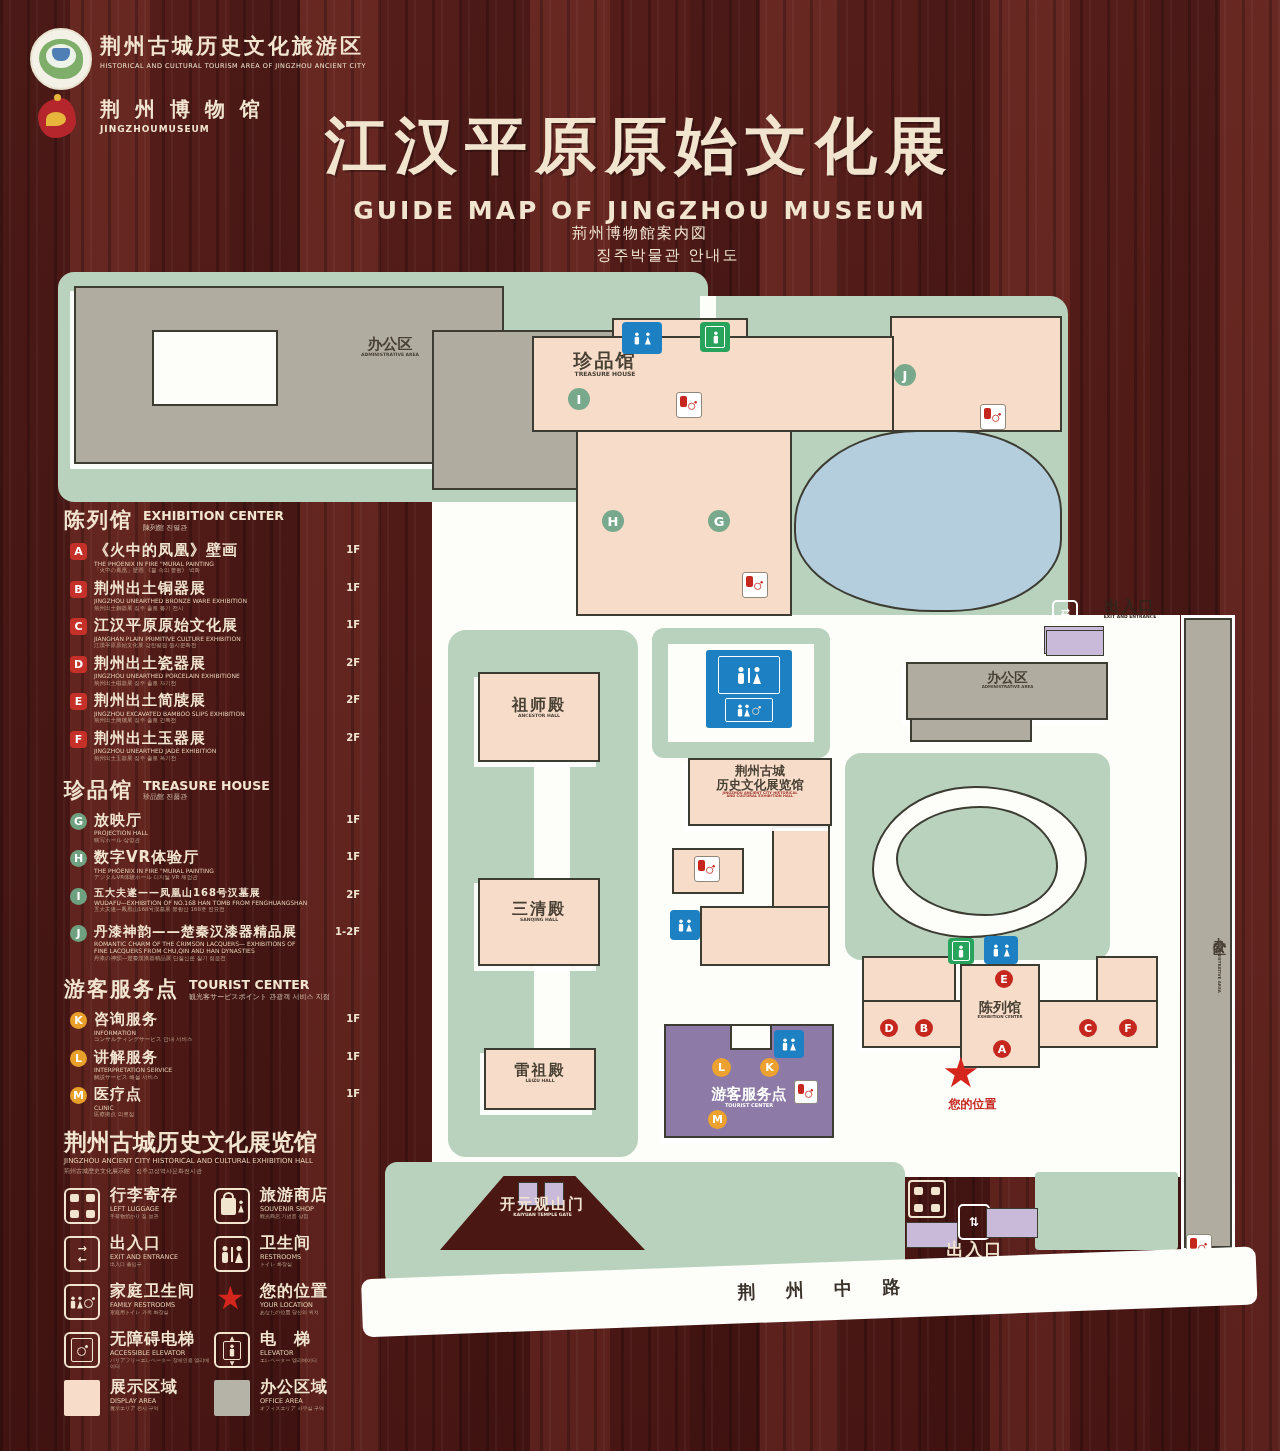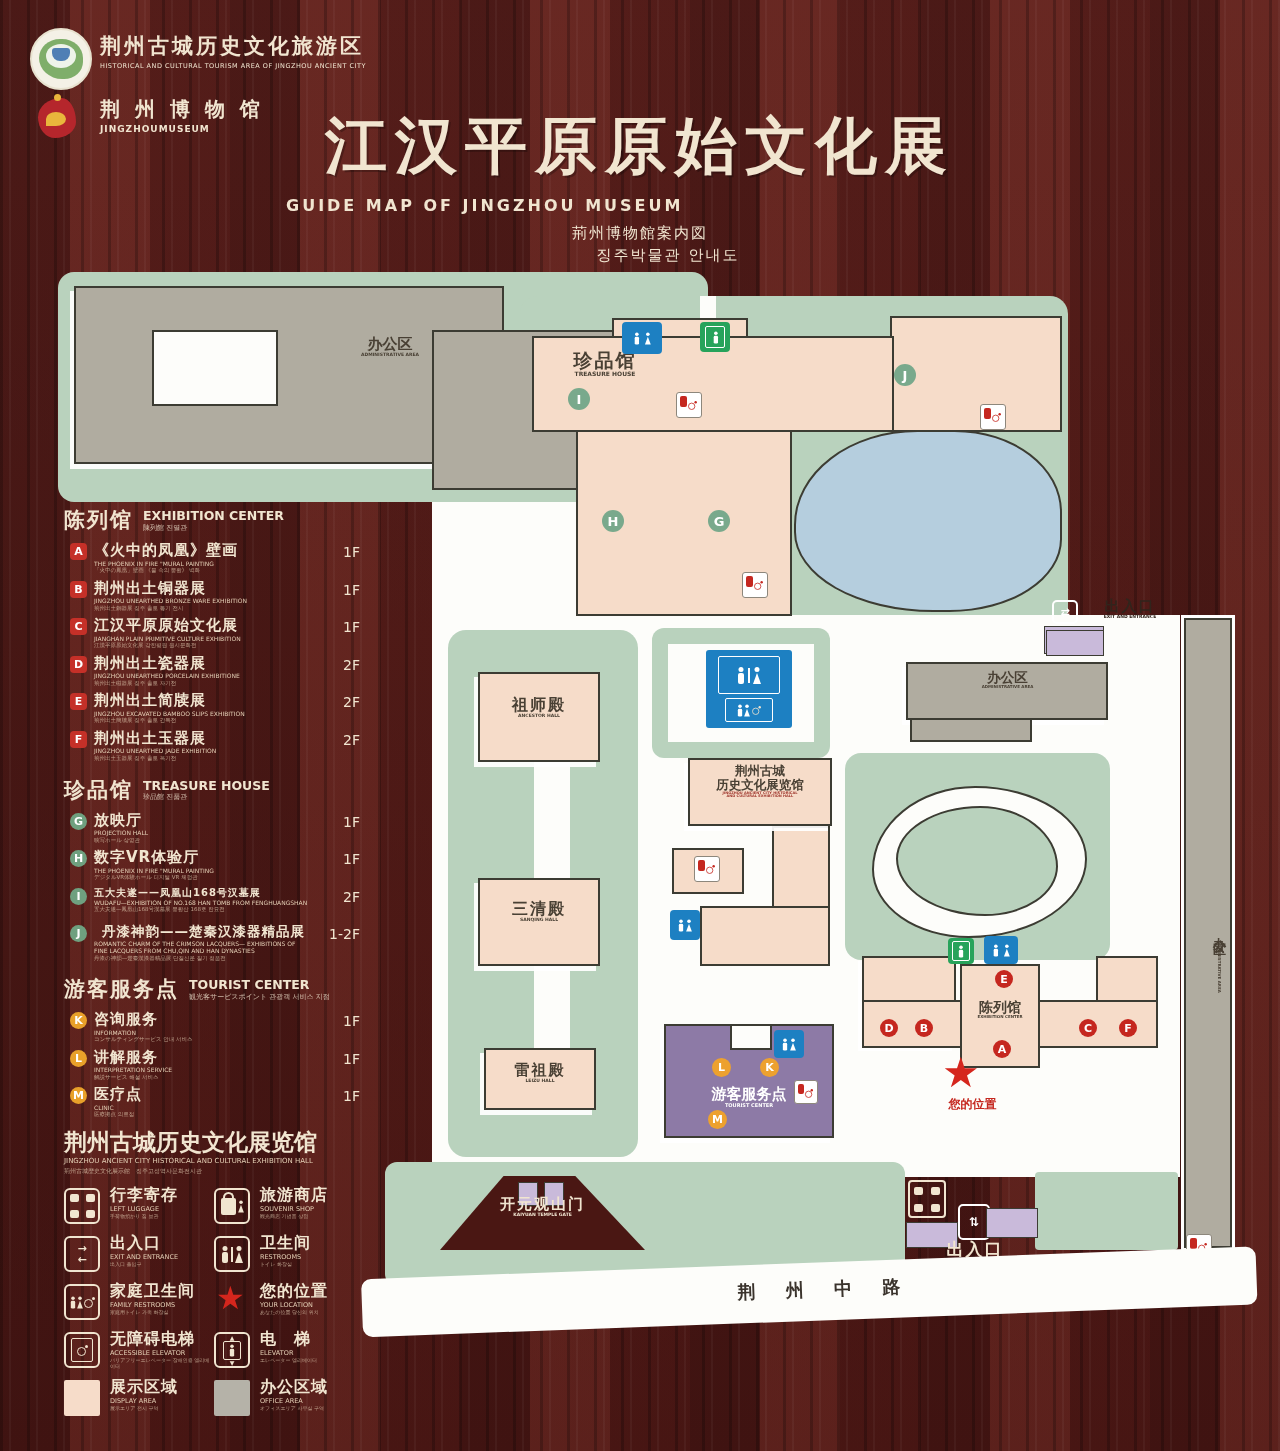--- a/index.html
+++ b/index.html
@@ -14,37 +14,37 @@
   
   .logo1{width:58px;height:58px;border-radius:50%;background:#f4f1e6;border:2px solid #e8e2cf;overflow:hidden;}
   .logo1 .l1a{position:absolute;left:7px;top:9px;width:44px;height:40px;background:#7fae6a;border-radius:50% 50% 45% 55%;}
   .logo1 .l1b{position:absolute;left:14px;top:14px;width:30px;height:24px;background:#eef3ea;border-radius:50%;}
   .logo1 .l1c{position:absolute;left:20px;top:18px;width:18px;height:13px;background:#4f7fb5;border-radius:3px 3px 8px 8px;}
   .logo2{width:46px;height:50px;}
   .logo2 .l2a{position:absolute;left:4px;top:6px;width:38px;height:40px;background:#b5262c;border-radius:62% 38% 55% 45%/48% 60% 40% 52%;}
   .logo2 .l2b{position:absolute;left:20px;top:2px;width:7px;height:7px;background:#e9b63c;border-radius:50%;}
   .logo2 .l2c{position:absolute;left:12px;top:20px;width:20px;height:14px;background:#e9b63c;border-radius:50% 50% 50% 0;}
   .h-title{font-weight:bold;letter-spacing:8px;font-size:62px;text-align:center;text-shadow:2px 2px 0 rgba(0,0,0,.25);}
-  .h-sub-en{font-weight:bold;font-size:16px;letter-spacing:3px;padding-left:16px;}
+  .h-sub-en{font-weight:bold;font-size:25px;letter-spacing:3px;text-align:center;}
   .h-sub{font-size:15px;text-align:center;letter-spacing:2px;}
   
   .legend{width:296px;color:#f1e5d0;}
   .lsec{display:flex;align-items:flex-start;gap:10px;margin:14px 0 8px 0;}
   .lsec .cnbig{font-size:21px;font-weight:bold;letter-spacing:2px;white-space:nowrap;}
   .lsec .secen{font-size:12.5px;font-weight:bold;line-height:1.1;padding-top:3px;}
   .lsec .secsub{font-size:7px;opacity:.8;}
   .lrow{position:relative;padding-left:30px;margin-bottom:6px;min-height:31px;}
   .badge{position:absolute;left:6px;top:1px;width:17px;height:17px;display:flex;align-items:center;justify-content:center;color:#fff;font-weight:bold;font-size:11px;}
   .badge.sq{border-radius:4px;background:#c53028;}
   .badge.cg{border-radius:50%;background:#6fa07f;}
   .badge.co{border-radius:50%;background:#e8a02a;}
   .lcn{font-size:15px;font-weight:bold;line-height:1.1;letter-spacing:1px;}
   .len{font-size:6px;color:#e5d0b6;margin-top:1px;line-height:1.25;}
   .lsub{font-size:5.5px;color:#dcc6ac;opacity:.75;line-height:1.2;}
-  .lfloor{position:absolute;right:0;top:2px;font-size:14px;font-weight:normal;}
+  .lfloor{position:absolute;right:0;top:2px;font-size:10px;font-weight:bold;}
   .hallnote-cn{font-size:23px;font-weight:bold;line-height:1.05;}
   .hallnote-en{font-size:7px;color:#e5d0b6;margin-top:3px;}
   .hallnote-sub{font-size:6px;color:#dcc6ac;opacity:.75;margin-top:2px;}
   .icongrid{display:grid;grid-template-columns:150px 146px;grid-auto-rows:48px;}
   .icell{position:relative;padding-left:46px;}
   .ibox{position:absolute;left:0;top:2px;width:36px;height:36px;border:2.5px solid #f1e5d0;border-radius:6px;display:flex;align-items:center;justify-content:center;gap:2px;box-sizing:border-box;}
   .icell .lcn{font-size:16px;}
   .icell .len{font-size:6.5px;}
   .icell .lsub{font-size:5px;}
   .swatch{position:absolute;left:0;top:2px;width:36px;height:36px;border-radius:2px;}
@@ -401,21 +401,21 @@
     </div>
     <div class="lrow">
       <span class="badge cg">I</span>
       <div class="lcn" style="font-size:10px;">五大夫遂——凤凰山168号汉墓展</div>
       <div class="len">WUDAFU—EXHIBITION OF NO.168 HAN TOMB FROM FENGHUANGSHAN</div>
       <div class="lsub">五大夫遂—鳳凰山168号漢墓展 봉황산 168호 한묘전</div>
       <span class="lfloor">2F</span>
     </div>
     <div class="lrow">
       <span class="badge cg">J</span>
-      <div class="lcn" style="font-size:13.5px;margin-left:8px;">丹漆神韵——楚秦汉漆器精品展</div>
+      <div class="lcn" style="font-size:13.5px;">丹漆神韵——楚秦汉漆器精品展</div>
       <div class="len" style="width:215px;">ROMANTIC CHARM OF THE CRIMSON LACQUERS— EXHIBITIONS OF FINE LACQUERS FROM CHU,QIN AND HAN DYNASTIES</div>
       <div class="lsub">丹漆の神韻—楚秦漢漆器精品展 단칠신운 칠기 정품전</div>
       <span class="lfloor">1-2F</span>
     </div>
 
     <div class="lsec">
       <span class="cnbig">游客服务点</span>
       <span>
         <div class="secen">TOURIST CENTER</div>
         <div class="secsub">観光客サービスポイント  관광객 서비스 지점</div>

